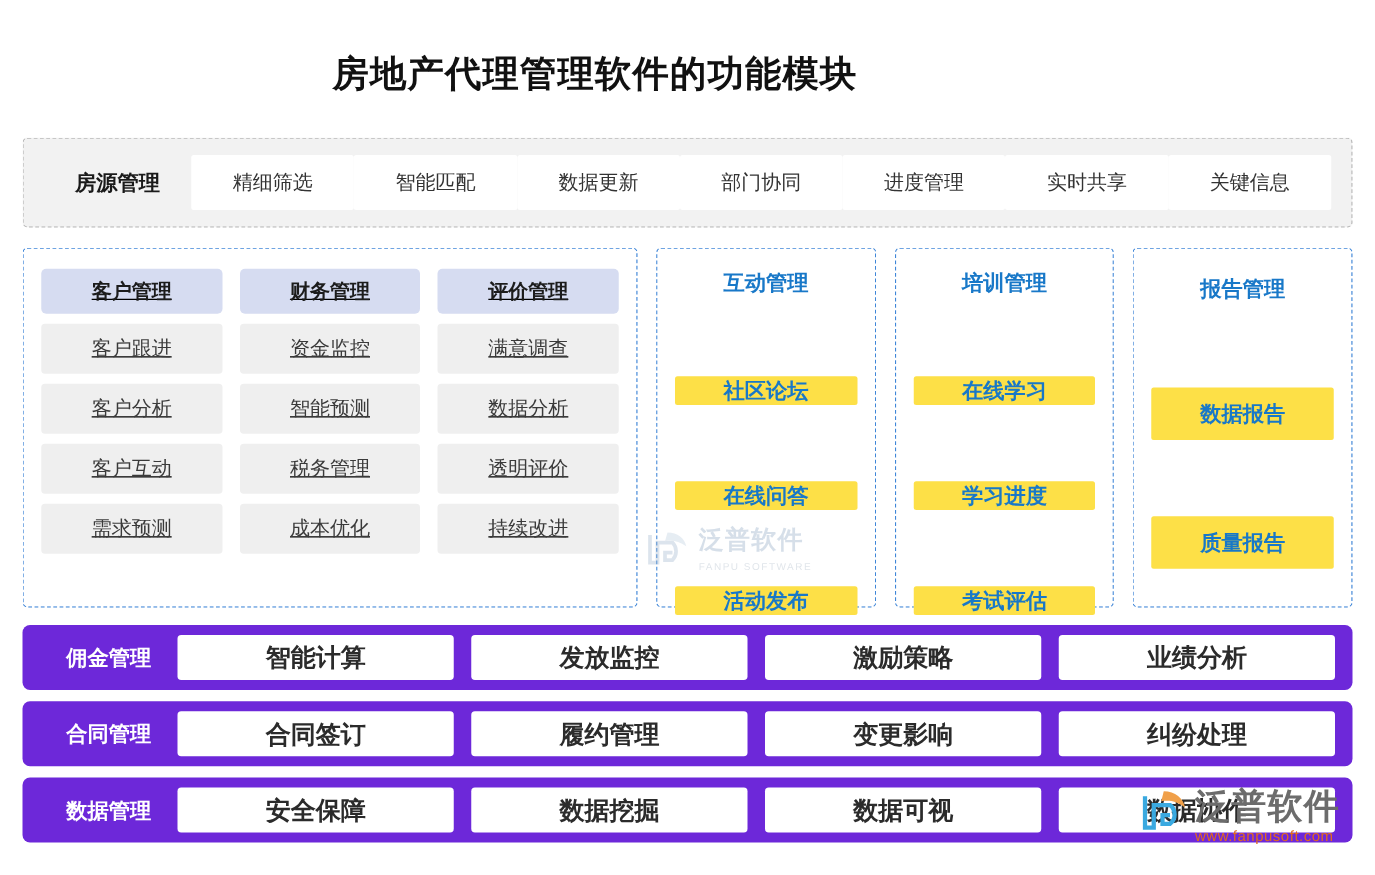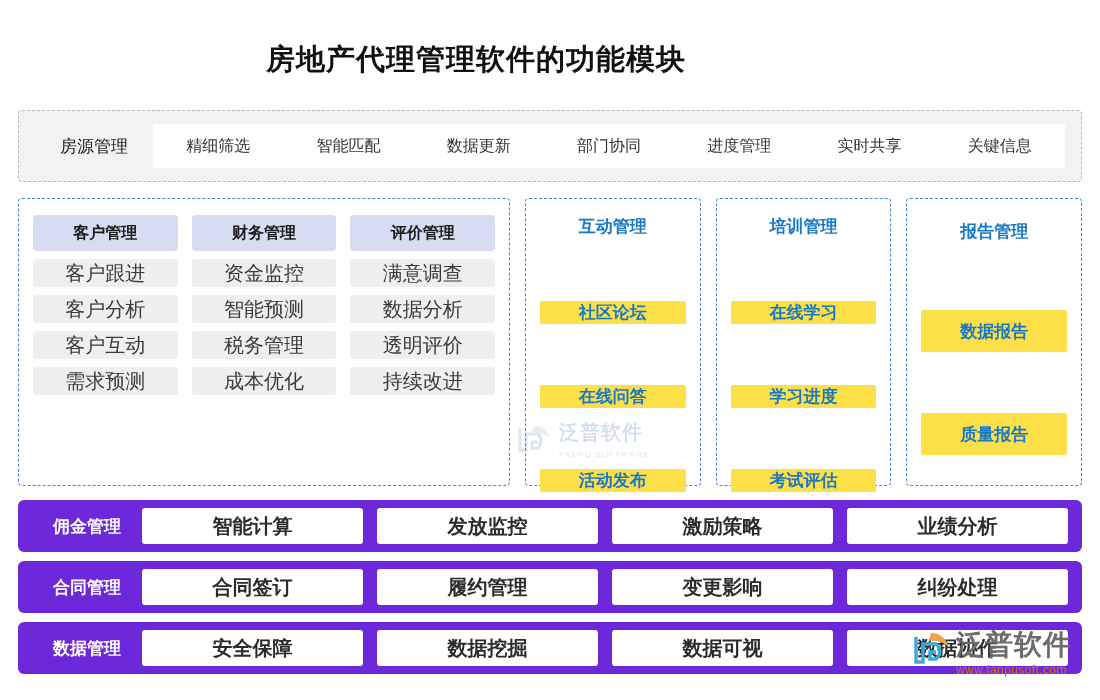--- a/index.html
+++ b/index.html
@@ -44,21 +44,21 @@
     border-radius: 4px;
     display: flex;
     align-items: center;
     padding: 0 16px;
   }
   .top-band .band-label {
     width: 118px;
     flex: 0 0 118px;
     text-align: center;
     font-size: 17px;
-    font-weight: normal;
+    font-weight: bold;
     color: #1a1a1a;
   }
   .top-band .chips {
     flex: 1;
     display: flex;
     gap: 0;
     height: 44px;
     text-align: right;
   }
   .top-band .chip {
@@ -90,46 +90,47 @@
     padding: 16px 14px;
   }
 
   .panel-wide { flex: 0 0 492px; }
   .panel-narrow { flex: 1; }
 
   .panel-wide .cols {
     display: flex;
     gap: 14px;
     height: 100%;
+    text-decoration: underline;
   }
   .panel-wide .col {
     flex: 1;
     display: flex;
     flex-direction: column;
     gap: 8px;
   }
   .panel-wide .head-chip {
     height: 36px;
     background: #d6dcf1;
     border-radius: 4px;
     display: flex;
     align-items: center;
     justify-content: center;
     font-size: 16px;
     font-weight: bold;
     color: #1c1c1c;
   }
   .panel-wide .sub-chip {
-    height: 28px;
+    height: 40px;
     background: #efefef;
     border-radius: 3px;
     display: flex;
     align-items: center;
     justify-content: center;
-    font-size: 20px;
+    font-size: 16px;
     color: #3a3a3a;
   }
 
   .panel-narrow .inner {
     display: flex;
     flex-direction: column;
     height: 100%;
     gap: 47px;
   }
   .panel-narrow .panel-title {

